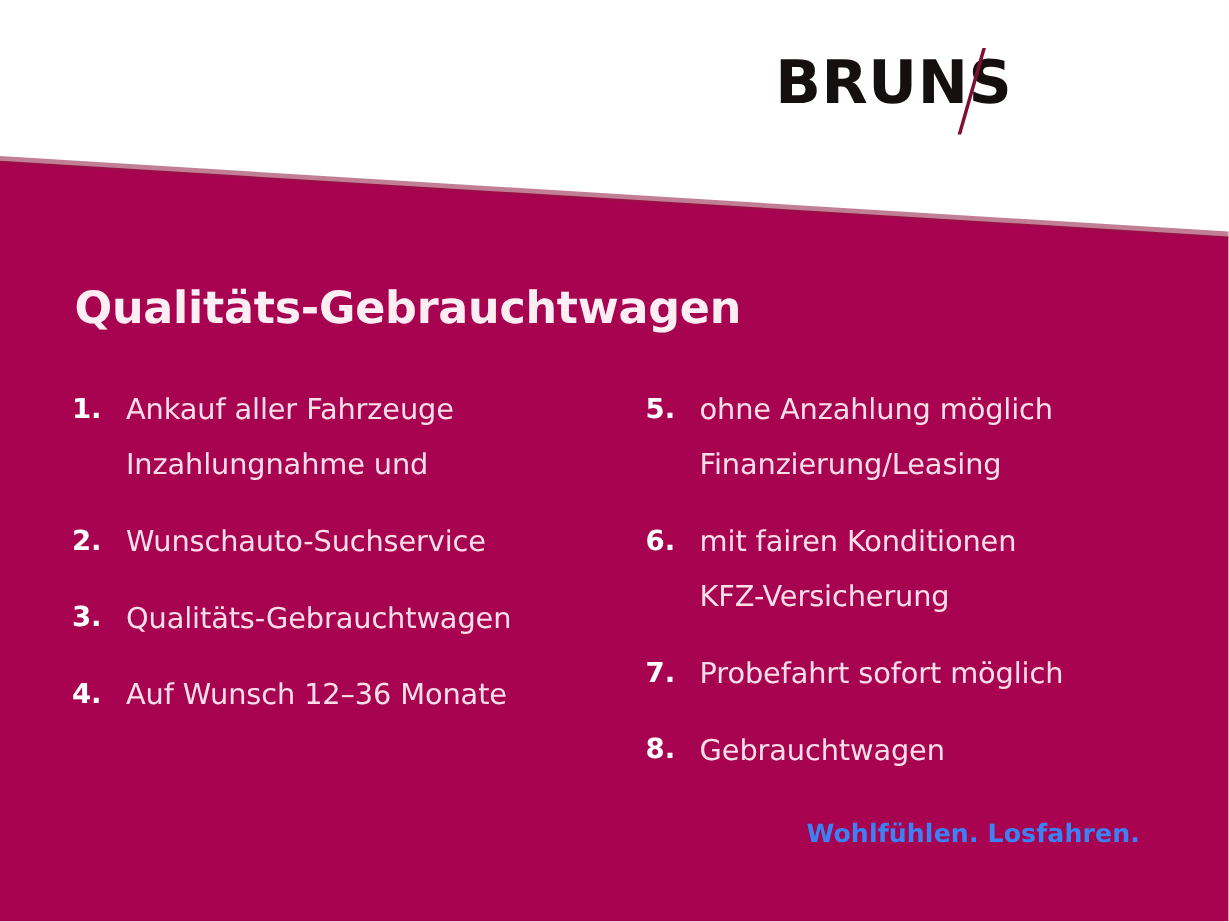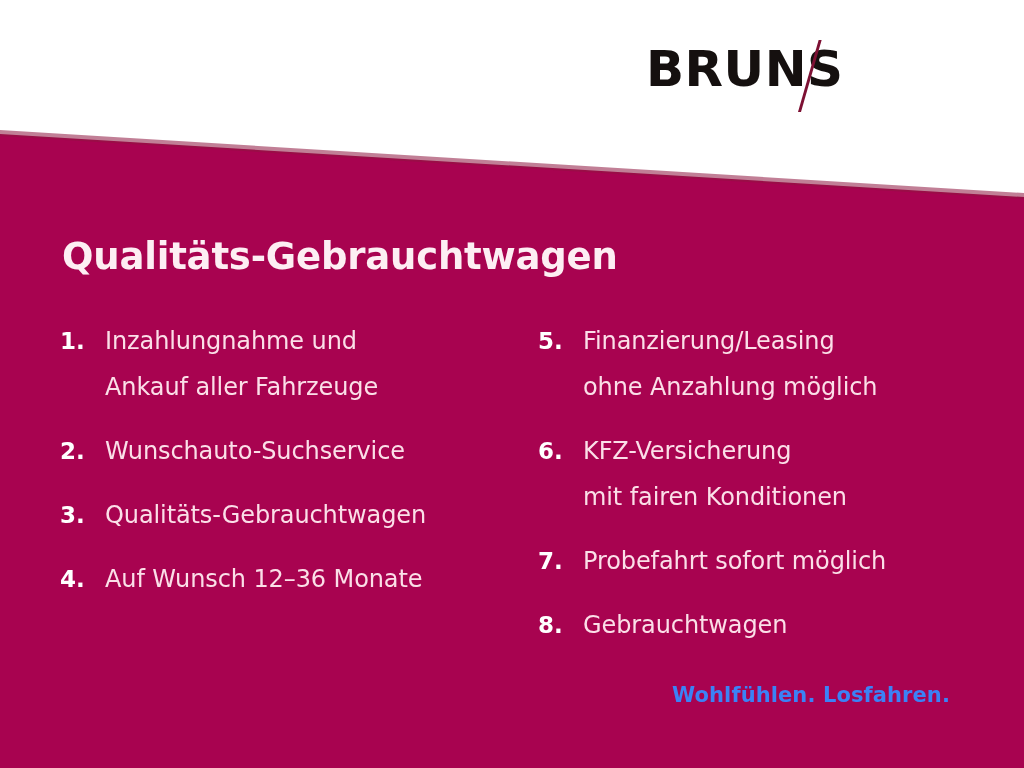--- a/index.html
+++ b/index.html
@@ -203,49 +203,49 @@
   <div class="content">
 
     <div class="slide-title">Qualitäts-Gebrauchtwagen</div>
 
     <div class="columns">
 
       <div class="col col-left">
         <ul class="list">
           <li class="list-item">
             <span class="num">1.</span>
+            <span class="line">Ankauf aller Fahrzeuge</span>
             <span class="line">Inzahlungnahme und</span>
-            <span class="line">Ankauf aller Fahrzeuge</span>
           </li>
           <li class="list-item">
             <span class="num">2.</span>
             <span class="line">Wunschauto-Suchservice</span>
           </li>
           <li class="list-item">
             <span class="num">3.</span>
             <span class="line">Qualitäts-Gebrauchtwagen</span>
           </li>
           <li class="list-item">
             <span class="num">4.</span>
             <span class="line">Auf Wunsch 12–36 Monate</span>
           </li>
         </ul>
       </div>
 
       <div class="col col-right">
         <ul class="list">
           <li class="list-item">
             <span class="num">5.</span>
+            <span class="line">ohne Anzahlung möglich</span>
             <span class="line">Finanzierung/Leasing</span>
-            <span class="line">ohne Anzahlung möglich</span>
           </li>
           <li class="list-item">
             <span class="num">6.</span>
+            <span class="line">mit fairen Konditionen</span>
             <span class="line">KFZ-Versicherung</span>
-            <span class="line">mit fairen Konditionen</span>
           </li>
           <li class="list-item">
             <span class="num">7.</span>
             <span class="line">Probefahrt sofort möglich</span>
           </li>
           <li class="list-item">
             <span class="num">8.</span>
             <span class="line">Gebrauchtwagen</span>
           </li>
         </ul>

